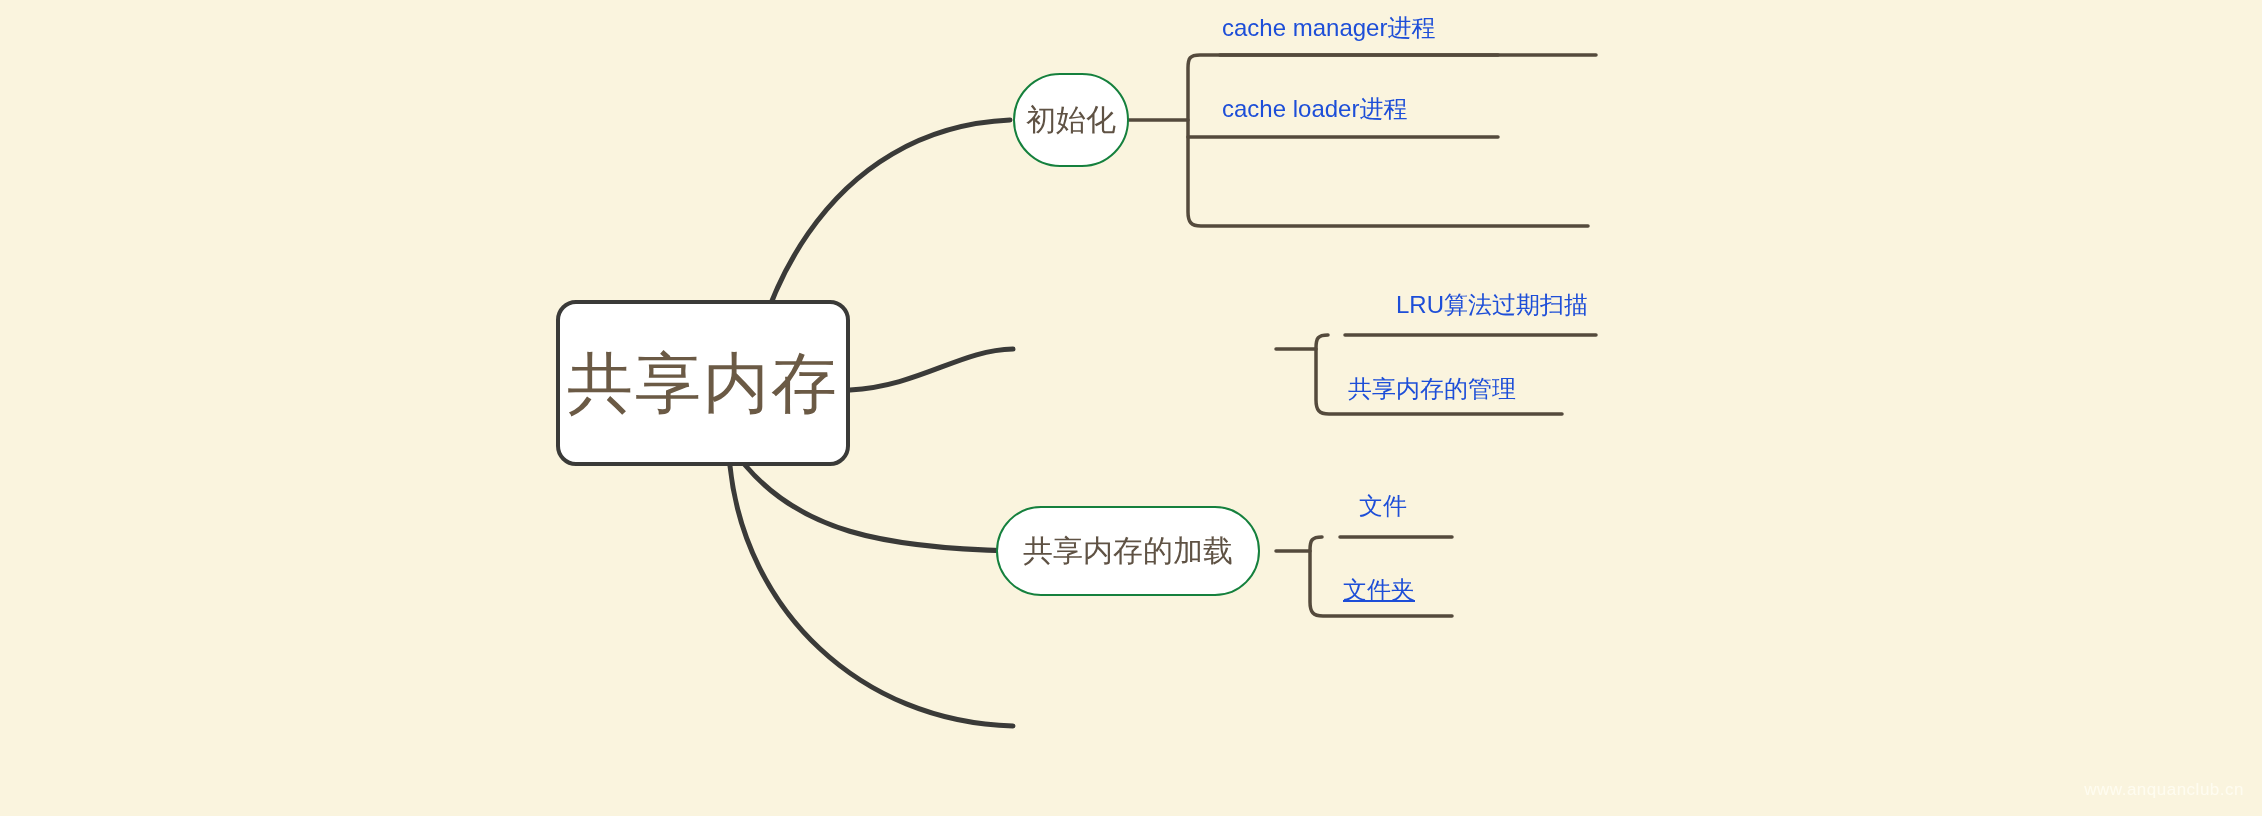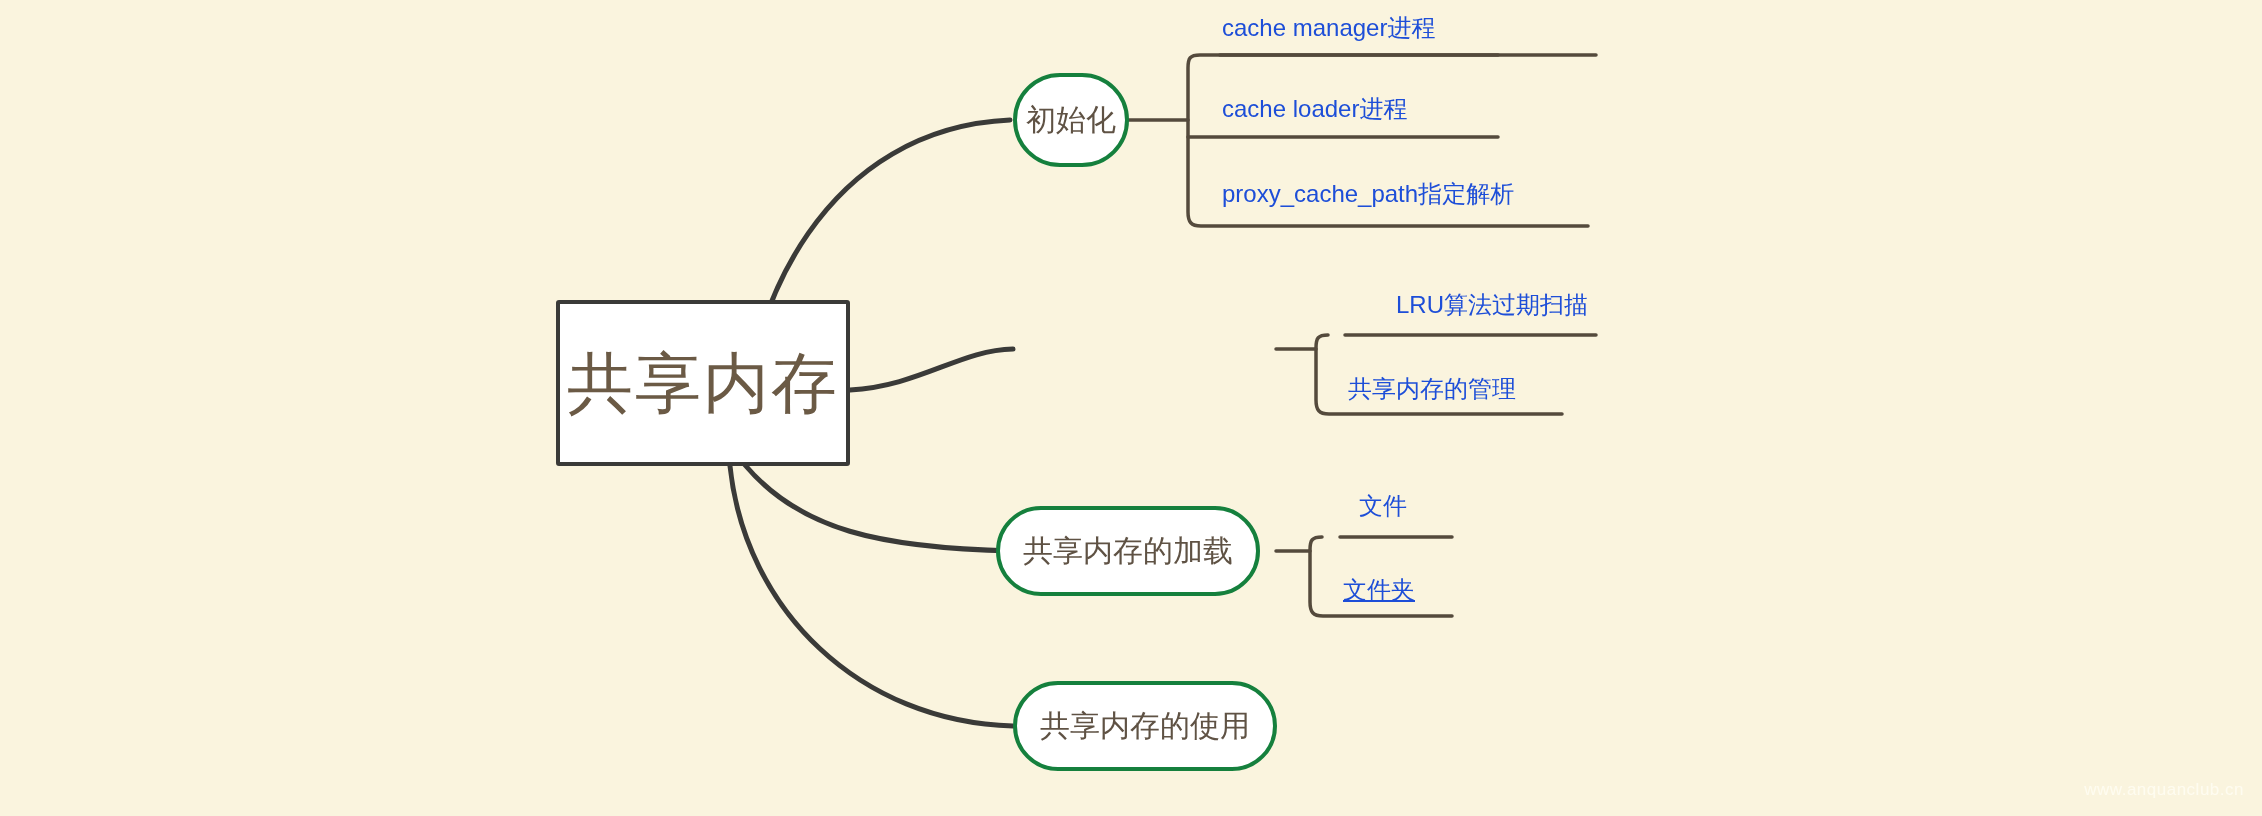--- a/index.html
+++ b/index.html
@@ -25,38 +25,38 @@
     left: 0; top: 0;
     width: 2262px;
     height: 816px;
     pointer-events: none;
   }
   
   .root-node {
     position: absolute;
     background: #ffffff;
     border: 4px solid #3a3a38;
-    border-radius: 3px;
+    border-radius: 20px;
     display: flex;
     align-items: center;
     justify-content: center;
     box-sizing: border-box;
   }
   .root-label {
     color: #6b5a45;
     font-size: 66px;
     letter-spacing: 2px;
     white-space: nowrap;
     line-height: 1;
   }
   
   .branch-node {
     position: absolute;
     background: #ffffff;
-    border: 4px solid #15803d;
+    border: 2px solid #15803d;
     border-radius: 999px;
     display: flex;
     align-items: center;
     justify-content: center;
     box-sizing: border-box;
     text-align: center;
   }
   .branch-label {
     color: #5f5244;
     font-size: 30px;
@@ -125,30 +125,26 @@
 
   <div class="root-node" style="left:556px; top:300px; width:294px; height:166px;">
     <span class="root-label">共享内存</span>
   </div>
 
   <div class="branch-node" style="left:1013px; top:73px; width:116px; height:94px;">
     <span class="branch-label">初始化</span>
   </div>
   <span class="leaf-label" style="left:1222px; top:16px;">cache manager进程</span>
   <span class="leaf-label" style="left:1222px; top:97px;">cache loader进程</span>
-  <span class="leaf-label" style="left:1222px; top:182px;">proxy_cache_path指定解析</span>
 
   <span class="leaf-label" style="left:1348px; top:293px;margin-left:48px;">LRU算法过期扫描</span>
   <span class="leaf-label" style="left:1348px; top:377px;">共享内存的管理</span>
 
   <div class="branch-node" style="left:996px; top:506px; width:264px; height:90px;">
     <span class="branch-label">共享内存的加载</span>
   </div>
   <span class="leaf-label" style="left:1359px; top:494px;">文件</span>
   <span class="leaf-label" style="left:1343px; top:578px;text-decoration:underline;">文件夹</span>
 
-  <div class="branch-node" style="left:1013px; top:681px; width:264px; height:90px;">
-    <span class="branch-label">共享内存的使用</span>
-  </div>
 
   <div class="watermark">www.anquanclub.cn</div>
 
 </div>
 
 </body></html>

